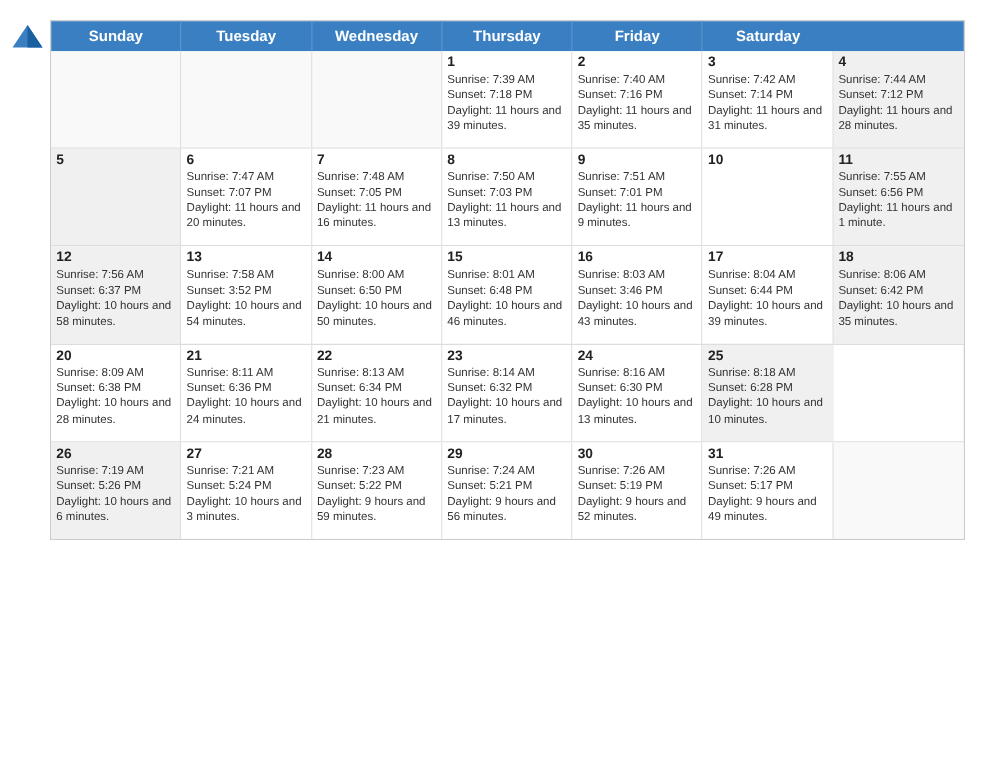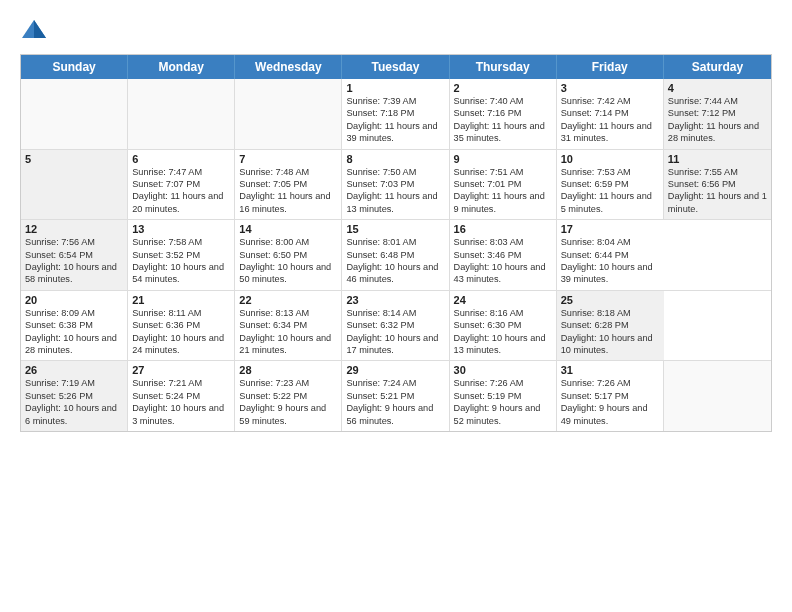--- a/index.html
+++ b/index.html
@@ -6,23 +6,23 @@
     body {
       font-family: Arial, sans-serif;
       background: #fff;
       width: 792px;
       height: 612px;
       overflow: hidden;
     }
     .page {
       width: 792px;
       height: 444px;
-      padding: 16px 20px 12px 20px;
-      display: flex;
-      flex-direction: column;
+      padding: 16px 20px 12px 8px;
+      display: flex;
+      flex-direction: row;
     }
     .header {
       display: flex;
       justify-content: space-between;
       align-items: flex-start;
       margin-bottom: 10px;
     }
     .logo {
       display: flex;
       align-items: center;
@@ -132,23 +132,22 @@
     </div>
     <div class="title-block">
       <div class="month-title"></div>
       <div class="location"></div>
     </div>
   </div>
 
   <div class="calendar">
     <div class="calendar-header">
     <div class="day-header">Sunday</div>
-        <div class="day-header">Monday</div>
+        <div class="day-header">Tuesday</div>
         <div class="day-header">Wednesday</div>
-        <div class="day-header">Tuesday</div>
         <div class="day-header">Thursday</div>
         <div class="day-header">Friday</div>
         <div class="day-header">Saturday</div>
       </div>
     <div class="calendar-body">
     <div class="week-row">
           <div class="day-cell empty"></div>
           <div class="day-cell empty"></div>
           <div class="day-cell empty"></div>
           <div class="day-cell">
@@ -199,36 +198,33 @@
 Daylight: 11 hours and 13 minutes.</div>
           </div>
           <div class="day-cell">
             <div class="day-number">9</div>
             <div class="day-info">Sunrise: 7:51 AM
 Sunset: 7:01 PM
 Daylight: 11 hours and 9 minutes.</div>
           </div>
           <div class="day-cell">
             <div class="day-number">10</div>
-            <div class="day-info">Sunrise: 7:53 AM
-Sunset: 6:59 PM
-Daylight: 11 hours and 5 minutes.</div>
           </div>
           <div class="day-cell shaded">
             <div class="day-number">11</div>
             <div class="day-info">Sunrise: 7:55 AM
 Sunset: 6:56 PM
 Daylight: 11 hours and 1 minute.</div>
           </div>
         </div>
         <div class="week-row">
           <div class="day-cell shaded">
             <div class="day-number">12</div>
             <div class="day-info">Sunrise: 7:56 AM
-Sunset: 6:54 PM
+Sunset: 6:37 PM
 Daylight: 10 hours and 58 minutes.</div>
           </div>
           <div class="day-cell">
             <div class="day-number">13</div>
             <div class="day-info">Sunrise: 7:58 AM
 Sunset: 3:52 PM
 Daylight: 10 hours and 54 minutes.</div>
           </div>
           <div class="day-cell">
             <div class="day-number">14</div>
@@ -246,20 +242,26 @@
             <div class="day-number">16</div>
             <div class="day-info">Sunrise: 8:03 AM
 Sunset: 3:46 PM
 Daylight: 10 hours and 43 minutes.</div>
           </div>
           <div class="day-cell">
             <div class="day-number">17</div>
             <div class="day-info">Sunrise: 8:04 AM
 Sunset: 6:44 PM
 Daylight: 10 hours and 39 minutes.</div>
+          </div>
+          <div class="day-cell shaded">
+            <div class="day-number">18</div>
+            <div class="day-info">Sunrise: 8:06 AM
+Sunset: 6:42 PM
+Daylight: 10 hours and 35 minutes.</div>
           </div>
         </div>
         <div class="week-row">
           <div class="day-cell">
             <div class="day-number">20</div>
             <div class="day-info">Sunrise: 8:09 AM
 Sunset: 6:38 PM
 Daylight: 10 hours and 28 minutes.</div>
           </div>
           <div class="day-cell">

